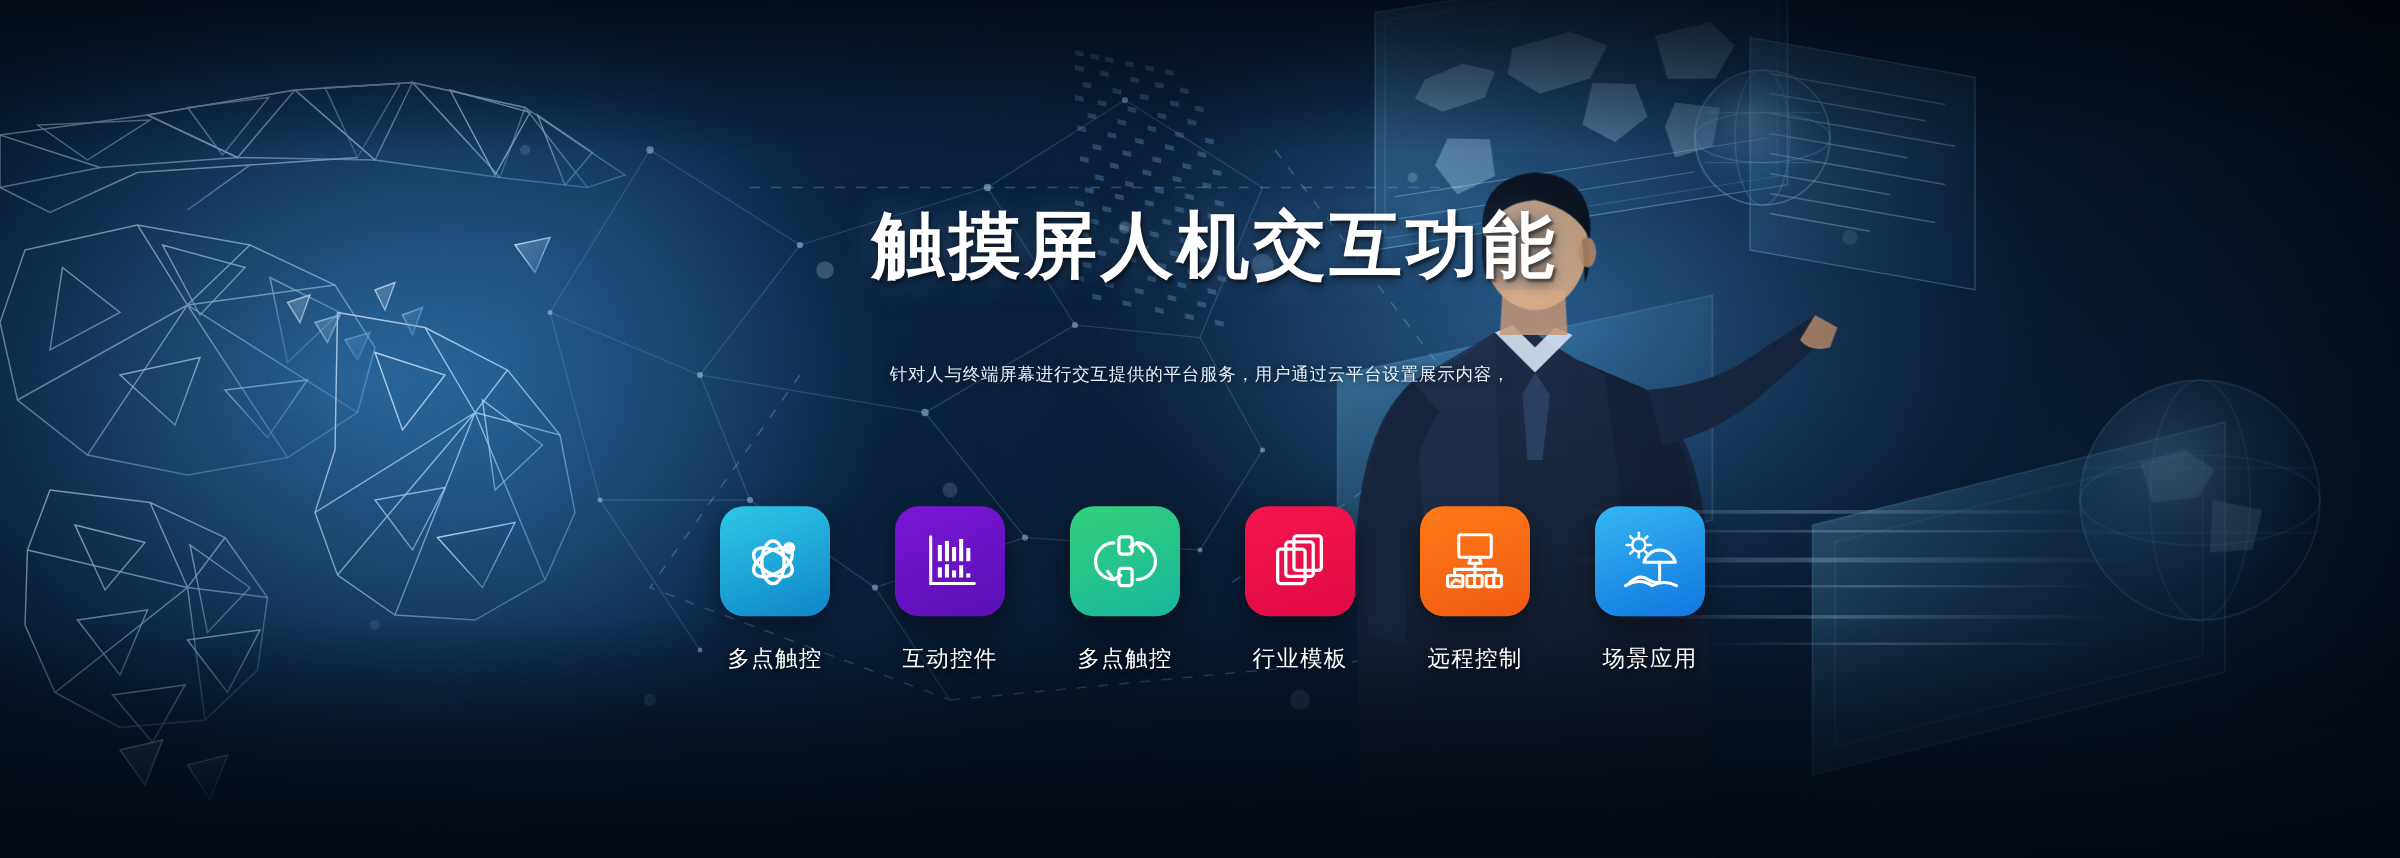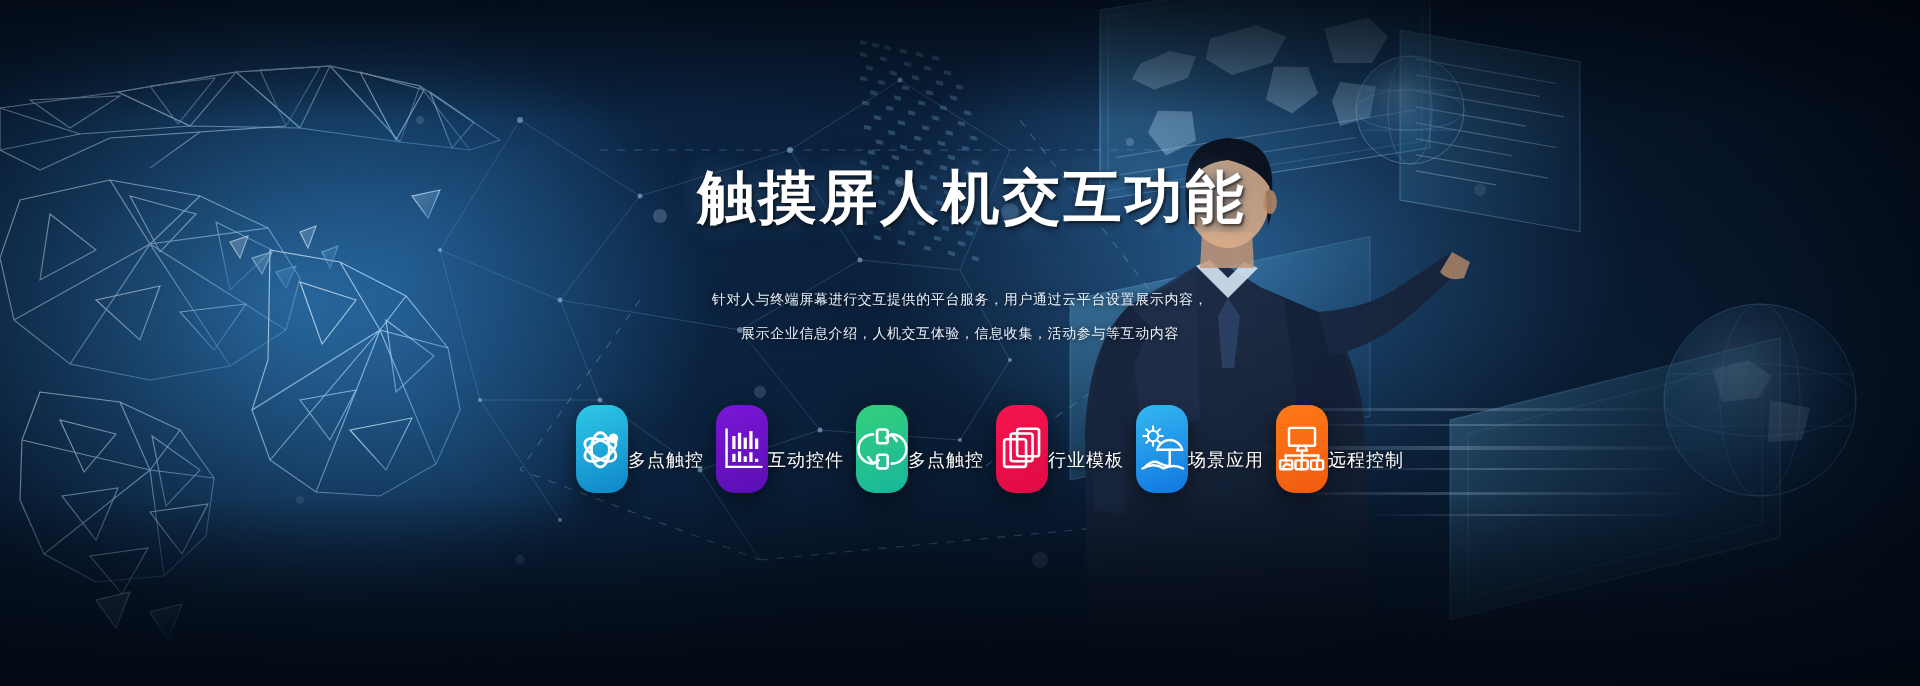--- a/index.html
+++ b/index.html
@@ -48,21 +48,21 @@
     font-size:14px; line-height:34px; letter-spacing:0.6px;
     text-shadow:0 1px 6px rgba(0,0,0,0.75);
   }
   .subtitle .line { display:block; }
 
   .features {
     position:absolute; top:405px; left:0; right:0;
     display:flex; justify-content:center; align-items:flex-start;
     gap:52px; padding-left:20px;
   }
-  .feature { width:88px; display:flex; flex-direction:row; align-items:center;font-family:Liberation Serif, serif; }
+  .feature { width:88px; display:flex; flex-direction:column; align-items:center;font-family:Liberation Serif, serif; }
   .tile {
     width:88px; height:88px; border-radius:19px;
     display:flex; align-items:center; justify-content:center;
     box-shadow:0 8px 22px rgba(0,0,0,0.45);
   }
   .tile svg { width:52px; height:52px; display:block; }
   .feature .label {
     margin-top:22px; font-size:18px; color:#ffffff; white-space:nowrap;
     letter-spacing:1px; text-shadow:0 1px 5px rgba(0,0,0,0.8);
   }
@@ -416,21 +416,20 @@
   <div class="top-fade"></div>
   <div class="vignette"></div>
   <div class="bottom-fade"></div>
 
   <div class="content">
 
     <h1 class="title">触摸屏人机交互功能</h1>
 
     <div class="subtitle">
       <span class="line">针对人与终端屏幕进行交互提供的平台服务，用户通过云平台设置展示内容，</span>
-      <span class="line">展示企业信息介绍，人机交互体验，信息收集，活动参与等互动内容</span>
     </div>
 
     <div class="features">
 
       <div class="feature">
         <div class="tile" style="background: linear-gradient(160deg, rgb(46, 200, 230) 0%, rgb(15, 134, 200) 100%);">
           <svg viewBox="0 0 64 64">
             <g fill="none" stroke="#fff" stroke-width="3.4" stroke-linecap="round">
               <ellipse cx="30" cy="33" rx="11" ry="21"></ellipse>
               <ellipse cx="30" cy="33" rx="11" ry="21" transform="rotate(60 30 33)"></ellipse>
@@ -486,53 +485,53 @@
               <rect x="26" y="7" width="27" height="34" rx="3"></rect>
               <rect x="18" y="13" width="27" height="34" rx="3"></rect>
               <rect x="10" y="20" width="27" height="34" rx="3"></rect>
             </g>
           </svg>
         </div>
         <div class="label">行业模板</div>
       </div>
 
       <div class="feature">
-        <div class="tile" style="background: linear-gradient(160deg, rgb(52, 183, 240) 0%, rgb(17, 118, 224) 100%);">
-          <svg viewBox="0 0 64 64">
-            <g fill="none" stroke="#fff" stroke-width="2.6" stroke-linecap="round">
-              <circle cx="21" cy="16" r="6.5"></circle>
-              <path d="M21 4 V7.5 M21 24.5 V28 M9 16 H12.5 M29.5 16 H33 M12.6 7.6 L15 10 M27 22 L29.4 24.4 M29.4 7.6 L27 10 M15 22 L12.6 24.4"></path>
-            </g>
-            <g fill="none" stroke="#fff" stroke-width="3" stroke-linecap="round" stroke-linejoin="round">
-              <path d="M26 33 A16 16 0 0 1 57 33 Z"></path>
-              <path d="M41.5 33 V53"></path>
-              <path d="M12 53 Q22 44 30 50 Q36 53 40 53"></path>
-              <path d="M8 56 Q22 48 34 56 Q46 50 58 56"></path>
-            </g>
-          </svg>
-        </div>
-        <div class="label">场景应用</div>
-      </div>
-
-      <div class="feature">
         <div class="tile" style="background: linear-gradient(160deg, rgb(255, 122, 24) 0%, rgb(240, 90, 16) 100%);">
           <svg viewBox="0 0 64 64">
             <g fill="none" stroke="#fff" stroke-width="3" stroke-linejoin="round" stroke-linecap="round">
               <rect x="16" y="6" width="32" height="22" rx="2"></rect>
               <path d="M28 28 L26 34 H38 L36 28"></path>
               <path d="M32 34 V40"></path>
               <path d="M12 40 H52"></path>
               <path d="M12 40 V46 M32 40 V46 M52 40 V46"></path>
               <rect x="5" y="46" width="15" height="11" rx="1.5"></rect>
               <rect x="24" y="46" width="15" height="11" rx="1.5"></rect>
               <rect x="43" y="46" width="15" height="11" rx="1.5"></rect>
               <path d="M9 54 L13 50 L17 52"></path>
               <path d="M31.5 46 V57"></path>
               <path d="M50.5 46 V57"></path>
             </g>
           </svg>
         </div>
         <div class="label">远程控制</div>
       </div>
 
+      <div class="feature">
+        <div class="tile" style="background: linear-gradient(160deg, rgb(52, 183, 240) 0%, rgb(17, 118, 224) 100%);">
+          <svg viewBox="0 0 64 64">
+            <g fill="none" stroke="#fff" stroke-width="2.6" stroke-linecap="round">
+              <circle cx="21" cy="16" r="6.5"></circle>
+              <path d="M21 4 V7.5 M21 24.5 V28 M9 16 H12.5 M29.5 16 H33 M12.6 7.6 L15 10 M27 22 L29.4 24.4 M29.4 7.6 L27 10 M15 22 L12.6 24.4"></path>
+            </g>
+            <g fill="none" stroke="#fff" stroke-width="3" stroke-linecap="round" stroke-linejoin="round">
+              <path d="M26 33 A16 16 0 0 1 57 33 Z"></path>
+              <path d="M41.5 33 V53"></path>
+              <path d="M12 53 Q22 44 30 50 Q36 53 40 53"></path>
+              <path d="M8 56 Q22 48 34 56 Q46 50 58 56"></path>
+            </g>
+          </svg>
+        </div>
+        <div class="label">场景应用</div>
+      </div>
+
     </div>
   </div>
 </div>
 
 </body></html>

